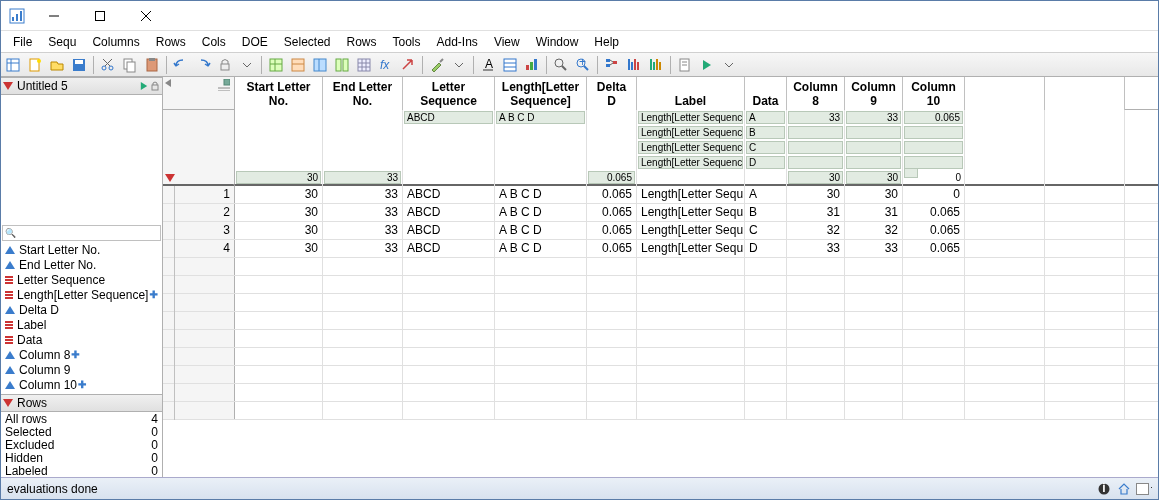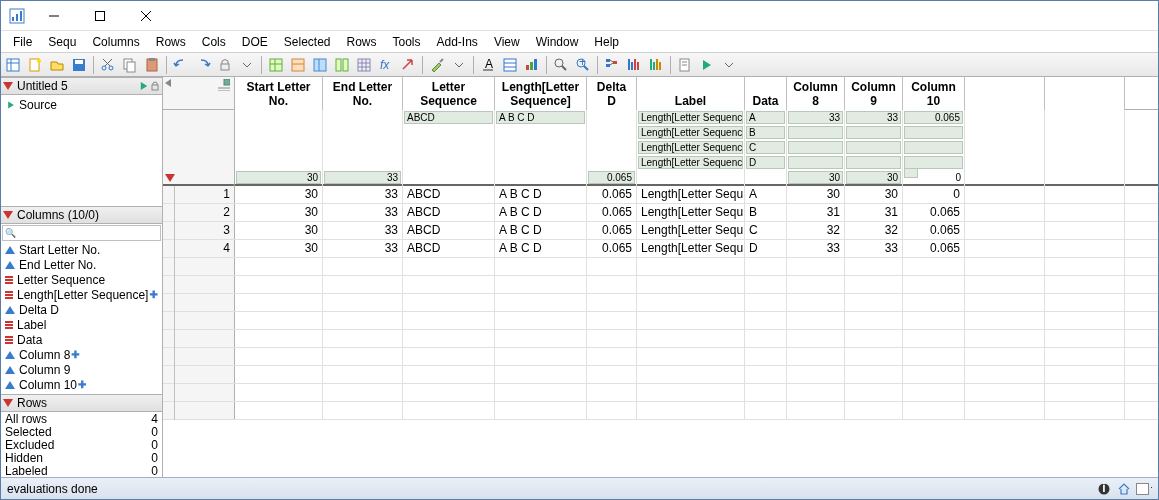--- a/index.html
+++ b/index.html
@@ -310,32 +310,22 @@
   <div class="left">
     <div class="panel-head">
       <span class="red-tri" style="margin-right:4px"></span>
       <span style="flex:1">Untitled 5</span>
       <span class="green-tri" style="transform:scale(0.8)"></span>
       <svg width="10" height="10" style="margin-left:2px">
           <rect x="2" y="4" width="6" height="5" fill="none" stroke="#888"></rect>
           <path d="M3 4 V2 Q5 0 7 2 V4" fill="none" stroke="#888"></path>
         </svg>
     </div>
-    <div class="panel-src">
-      <div class="item">
-        <span class="green-tri" style="transform:scale(0.7);margin-right:4px"></span>
-        <span>Source</span>
-      </div>
-    </div>
     <div style="flex:1"></div>
 
-    <div class="panel-head">
-      <span class="red-tri" style="margin-right:4px"></span>
-      <span>Columns (10/0)</span>
-    </div>
     <input class="search-box" placeholder="🔍" style="">
     <div class="cols-list" id="cols-list">
         <div class="item">
           <span class="blue-tri" style="margin-right:4px"></span>
           <span>Start Letter No.</span>
         </div>
         <div class="item">
           <span class="blue-tri" style="margin-right:4px"></span>
           <span>End Letter No.</span>
         </div>

